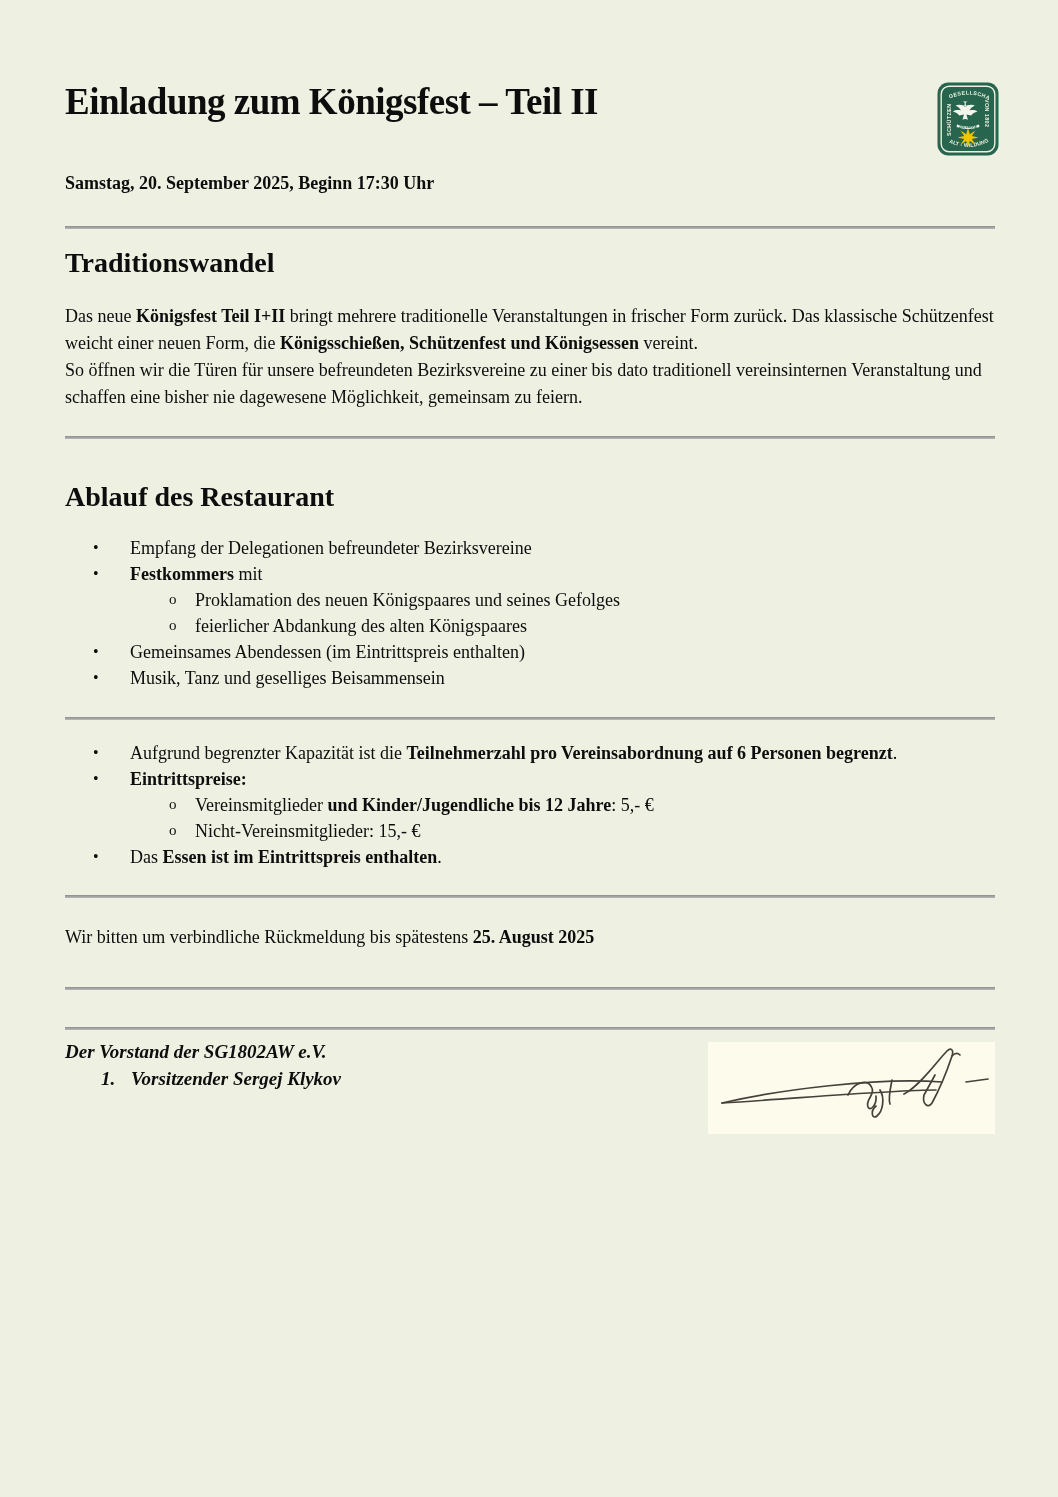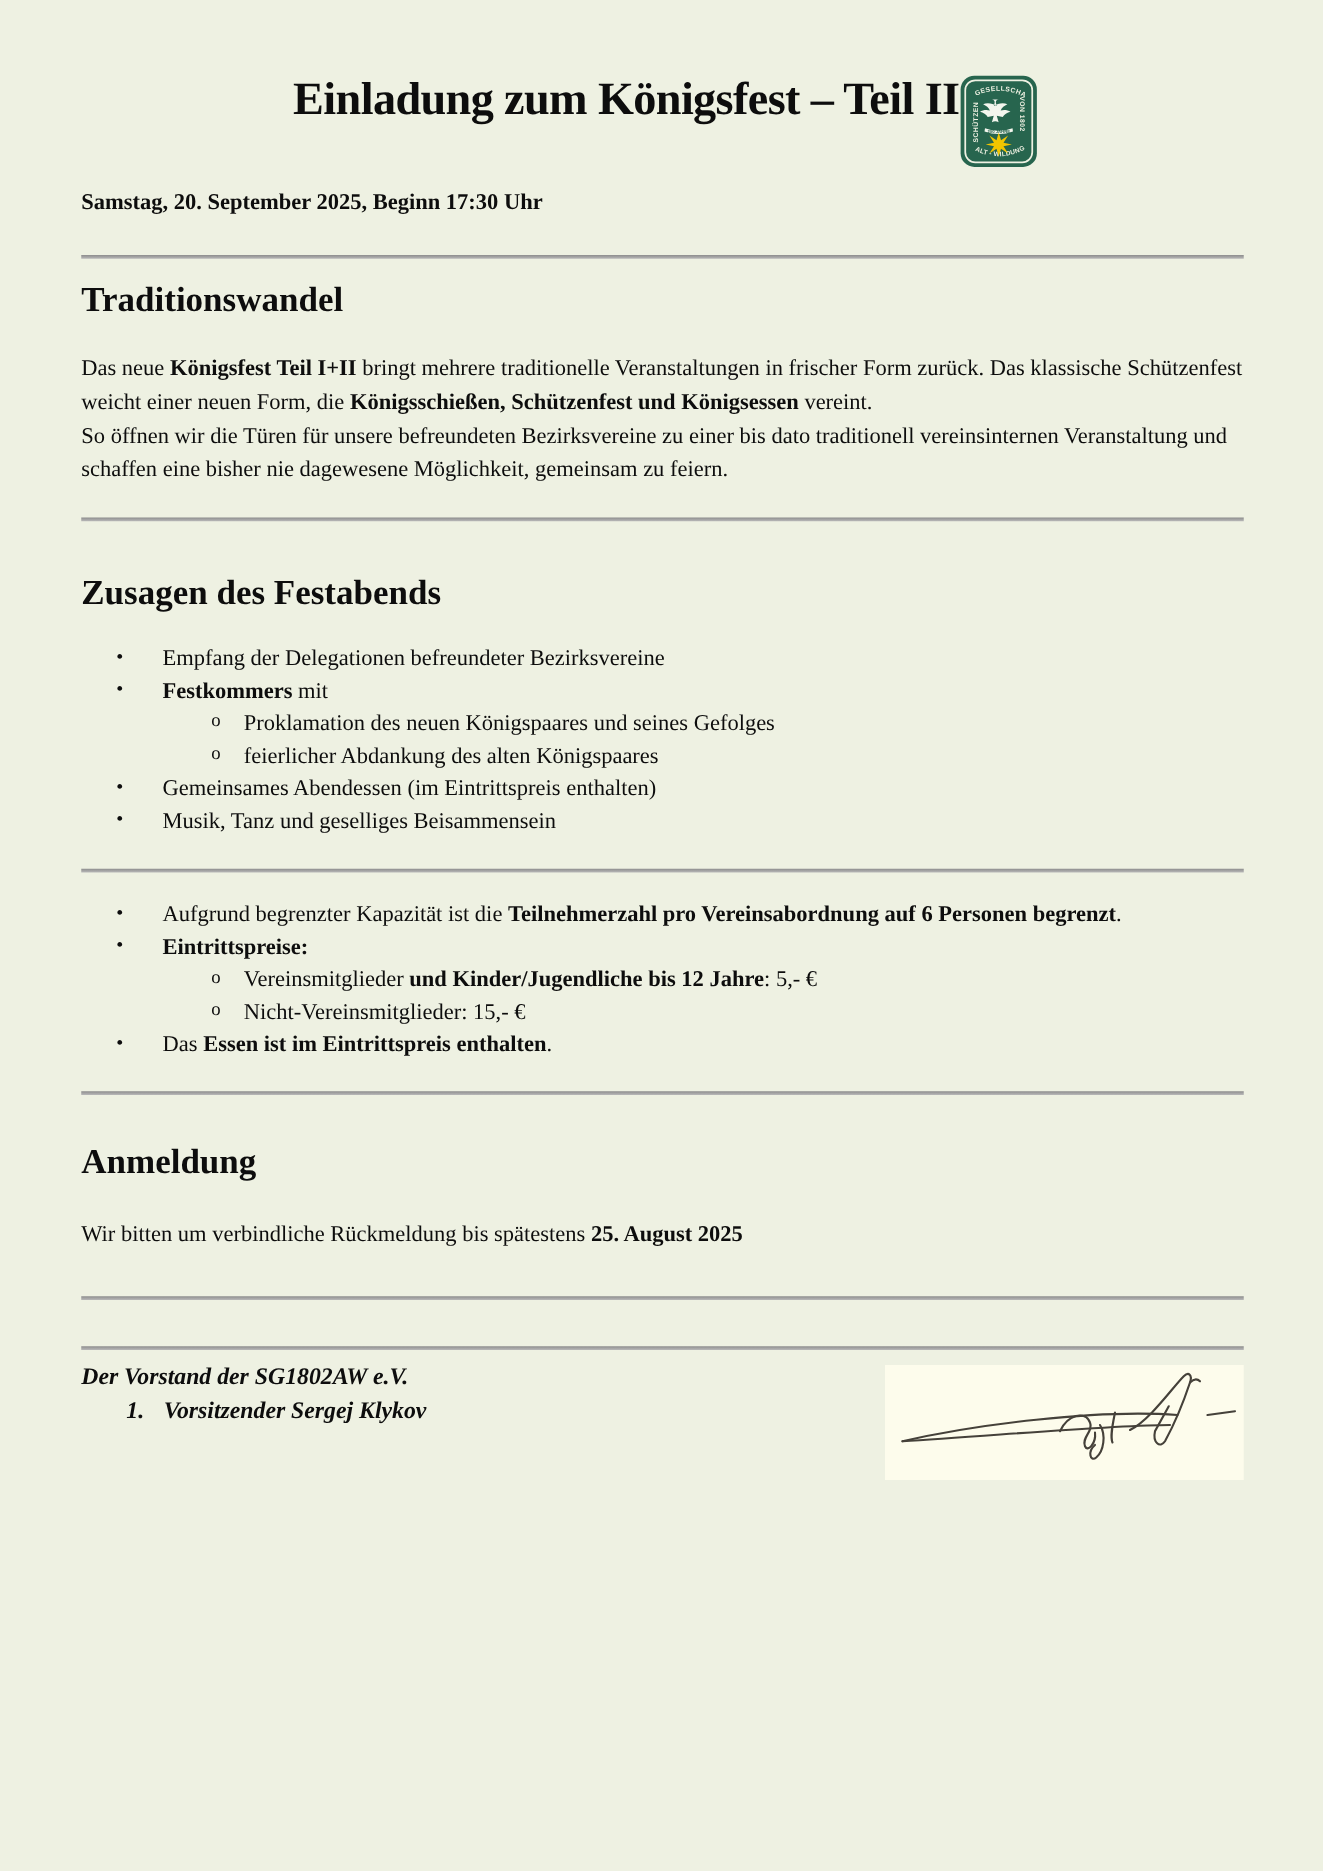--- a/index.html
+++ b/index.html
@@ -7,21 +7,21 @@
   .page {
     position:relative;
     width:1058px; height:1497px;
     background:#eef1e2;
     overflow:hidden;
     font-family:"Liberation Serif","DejaVu Serif",serif;
     color:#0d0d0d;
   }
   .content { padding:58px 63px 0 65px; }
 
-  .header { display:flex; justify-content:center; align-items:flex-start; }
+  .header { display:flex; justify-content:space-between; align-items:flex-start;margin-top:22px; }
   h1 { font-size:37px; font-weight:bold; line-height:44px; letter-spacing:-0.5px; }
   .crest { width:62px; height:74px; margin-top:2px; margin-right:-4px; flex:0 0 auto; }
 
   .meta { margin-top:15px; font-weight:bold; font-size:18px; line-height:25px; }
 
   .hr { height:3px; background:linear-gradient(to bottom,#8d8d8d,#b9b9b9); border:0; }
   .hr1 { margin-top:30px; }
   .hr2 { margin-top:25px; }
   .hr3 { margin-top:26px; }
   .hr4 { margin-top:25px; }
@@ -95,41 +95,40 @@
     </div>
 
     <div class="hr hr1"></div>
     <h2 class="h2-tradition">Traditionswandel</h2>
     <div class="body-par p-intro">
       <div><span>Das neue </span><b>Königsfest Teil I+II</b><span> bringt mehrere traditionelle Veranstaltungen in frischer Form zurück. Das klassische Schützenfest weicht einer neuen Form, die </span><b>Königsschießen, Schützenfest und Königsessen</b><span> vereint.</span></div>
       <div>So öffnen wir die Türen für unsere befreundeten Bezirksvereine zu einer bis dato traditionell vereinsinternen Veranstaltung und schaffen eine bisher nie dagewesene Möglichkeit, gemeinsam zu feiern.</div>
     </div>
 
     <div class="hr hr2"></div>
-    <h2 class="h2-ablauf">Zusagen des Festabends</h2>
+    <h2 class="h2-ablauf">Ablauf des Restaurant</h2>
     <div class="list">
       <div class="li l1"><span class="marker">•</span><span>Empfang der Delegationen befreundeter Bezirksvereine</span></div>
       <div class="li l1"><span class="marker">•</span><b>Festkommers</b><span> mit</span></div>
       <div class="li l2"><span class="marker">o</span><span>Proklamation des neuen Königspaares und seines Gefolges</span></div>
       <div class="li l2"><span class="marker">o</span><span>feierlicher Abdankung des alten Königspaares</span></div>
       <div class="li l1"><span class="marker">•</span><span>Gemeinsames Abendessen (im Eintrittspreis enthalten)</span></div>
       <div class="li l1"><span class="marker">•</span><span>Musik, Tanz und geselliges Beisammensein</span></div>
     </div>
 
     <div class="hr hr3"></div>
     <div class="list">
       <div class="li l1"><span class="marker">•</span><span>Aufgrund begrenzter Kapazität ist die </span><b>Teilnehmerzahl pro Vereinsabordnung auf 6 Personen begrenzt</b><span>.</span></div>
       <div class="li l1"><span class="marker">•</span><b>Eintrittspreise:</b></div>
       <div class="li l2"><span class="marker">o</span><span>Vereinsmitglieder </span><b>und Kinder/Jugendliche bis 12 Jahre</b><span>: 5,- €</span></div>
       <div class="li l2"><span class="marker">o</span><span>Nicht-Vereinsmitglieder: 15,- €</span></div>
       <div class="li l1"><span class="marker">•</span><span>Das </span><b>Essen ist im Eintrittspreis enthalten</b><span>.</span></div>
     </div>
 
     <div class="hr hr4"></div>
-    <h2 class="h2-anmeldung">Anmeldung</h2>
     <div class="body-par p-anmeldung"><span>Wir bitten um verbindliche Rückmeldung bis spätestens </span><b>25. August 2025</b></div>
 
     <div class="hr hr5"></div>
 
     <div class="footer">
       <div class="hr hr6"></div>
       <div class="sig-text">
         <div>Der Vorstand der SG1802AW e.V.</div>
         <div class="sig-line2"><span class="sig-num">1.</span><span>Vorsitzender Sergej Klykov</span></div>
       </div>

